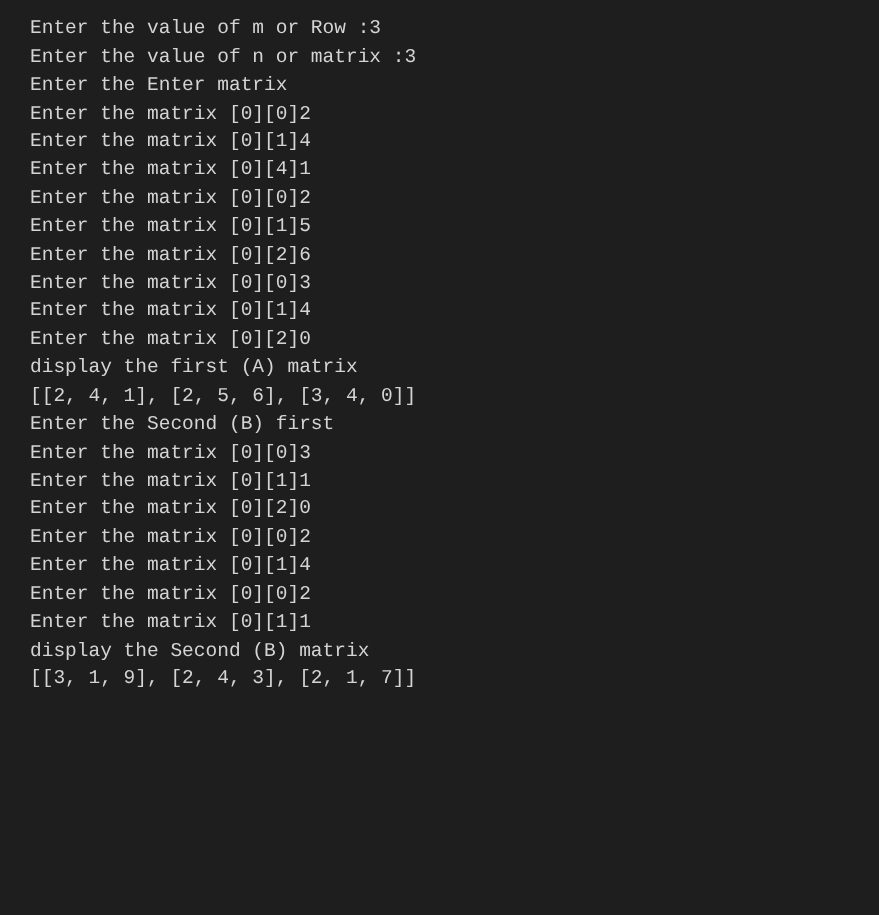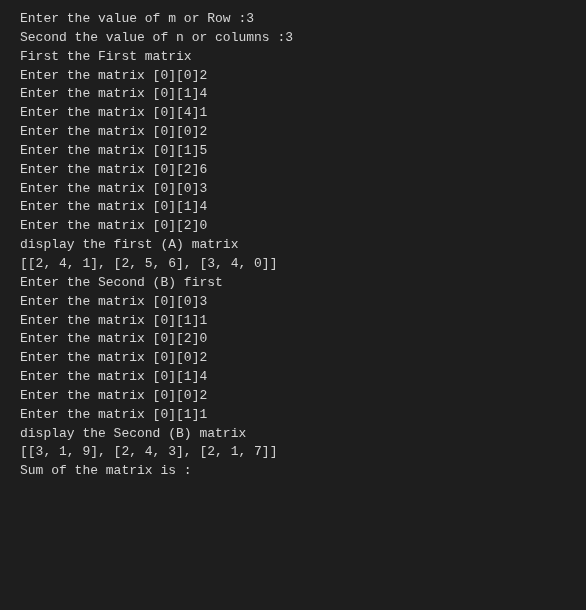--- a/index.html
+++ b/index.html
@@ -20,22 +20,22 @@
     }
     .terminal-line {
       white-space: pre;
     }
   </style>
 </head>
 <body>
 
 <div>
   <div class="terminal-line">Enter the value of m or Row :3</div>
-  <div class="terminal-line">Second the value of n or columns :3</div>
-  <div class="terminal-line">First the First matrix</div>
+  <div class="terminal-line">Enter the value of n or matrix :3</div>
+  <div class="terminal-line">Enter the Enter matrix</div>
   <div class="terminal-line">Enter the matrix [0][0]2</div>
   <div class="terminal-line">Enter the matrix [0][1]4</div>
   <div class="terminal-line">Enter the matrix [0][4]1</div>
   <div class="terminal-line">Enter the matrix [0][0]2</div>
   <div class="terminal-line">Enter the matrix [0][1]5</div>
   <div class="terminal-line">Enter the matrix [0][2]6</div>
   <div class="terminal-line">Enter the matrix [0][0]3</div>
   <div class="terminal-line">Enter the matrix [0][1]4</div>
   <div class="terminal-line">Enter the matrix [0][2]0</div>
   <div class="terminal-line">display the first (A) matrix</div>
@@ -43,14 +43,13 @@
   <div class="terminal-line">Enter the Second (B) first</div>
   <div class="terminal-line">Enter the matrix [0][0]3</div>
   <div class="terminal-line">Enter the matrix [0][1]1</div>
   <div class="terminal-line">Enter the matrix [0][2]0</div>
   <div class="terminal-line">Enter the matrix [0][0]2</div>
   <div class="terminal-line">Enter the matrix [0][1]4</div>
   <div class="terminal-line">Enter the matrix [0][0]2</div>
   <div class="terminal-line">Enter the matrix [0][1]1</div>
   <div class="terminal-line">display the Second (B) matrix</div>
   <div class="terminal-line">[[3, 1, 9], [2, 4, 3], [2, 1, 7]]</div>
-  <div class="terminal-line">Sum of the matrix is :</div>
 </div>
 
 </body></html>

